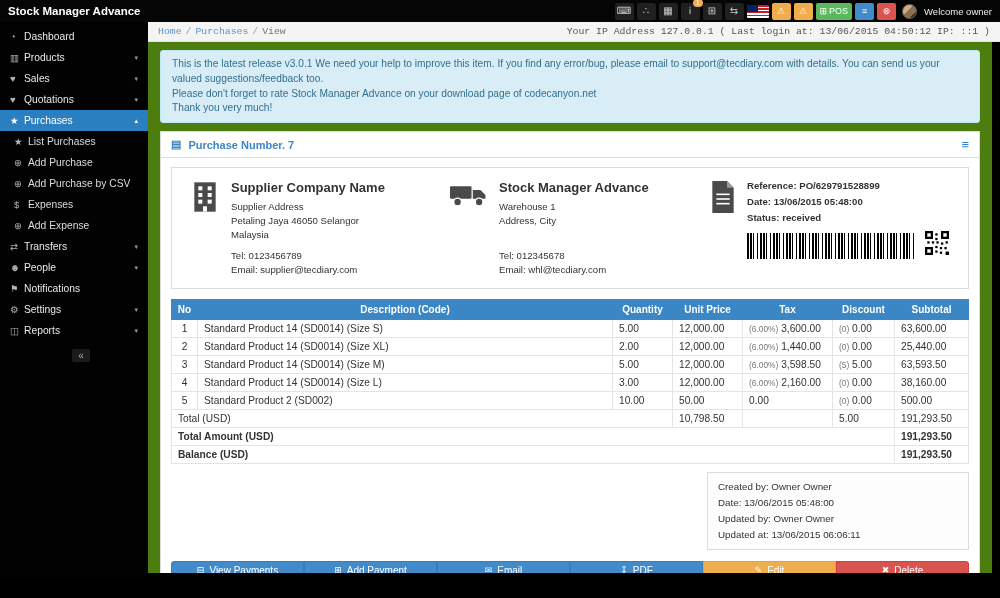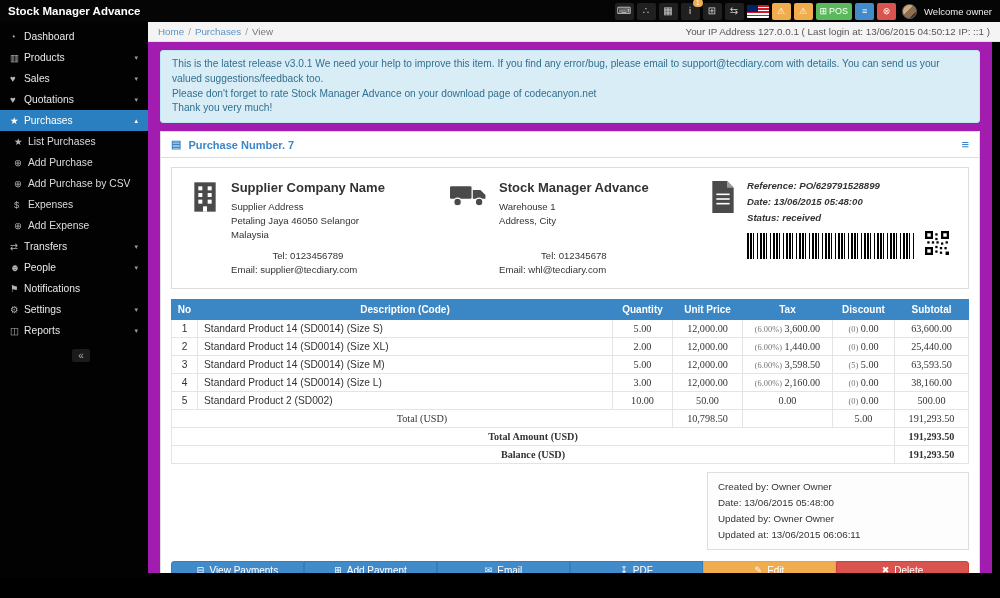--- a/index.html
+++ b/index.html
@@ -35,59 +35,59 @@
   .side-item .lbl { flex:1; white-space:nowrap; overflow:hidden; }
   .side-item .chev { font-size:7px; color:#999; }
   .side-item.active { background:#2a7fc1; color:#fff; }
   .side-item.active .icn,.side-item.active .chev { color:#fff; }
   .side-item.sub { padding-left:14px; color:#ddd; }
   .collapse-btn { margin:8px 0 0 72px; color:#aaa; font-size:10px; width:18px; height:13px; background:#1b1b1b;
                   border-radius:2px; display:flex; align-items:center; justify-content:center; cursor:pointer; }
 
   .main { flex:1; display:flex; flex-direction:column; min-width:0; background:#000; }
   .breadcrumb-bar { height:20px; background:#f4f4f4; border-bottom:1px solid #e2e2e2; display:flex;
-                    align-items:center; padding:0 10px; font-size:9.8px; flex-shrink:0; }
+                    align-items:center; padding:0 10px; font-size:9.8px; flex-shrink:0;font-family:Liberation Mono, monospace; }
   .crumb-link { color:#5b93c4; cursor:pointer; }
   .crumb-sep { color:#999; margin:0 4px; }
   .crumb-current { color:#777; }
   .ip-info { margin-left:auto; color:#555; white-space:nowrap; }
 
-  .content { flex:1; background:#a21caf; margin:0 8px 5px 0; padding:8px 12px 4px; display:flex;
+  .content { flex:1; background:#4d7c0f; margin:0 8px 5px 0; padding:8px 12px 4px; display:flex;
              flex-direction:column; overflow:hidden; }
 
   
   .alert-info { background:#d9edf7; border:1px solid #bce8f1; color:#31708f; border-radius:3px;
                 padding:6px 11px; font-size:10.2px; line-height:1.45; margin-bottom:8px; }
 
   
   .panel { border:1px solid #ddd; background:#fff; }
   .panel-header { display:flex; align-items:center; gap:7px; padding:6px 10px; border-bottom:1px solid #ddd;
                   color:#3c86c8; font-size:11px; font-weight:bold; }
   .ph-icon { font-size:11px; }
   .panel-menu { margin-left:auto; color:#3c86c8; font-size:13px; cursor:pointer; line-height:1; }
   .panel-body { padding:9px 10px 10px; }
 
   
   .info-box { border:1px solid #ddd; display:flex; padding:11px 8px; margin-bottom:10px; }
   .info-col { flex:1; display:flex; gap:11px; padding:0 10px; font-size:9.6px; color:#333; line-height:1.45; }
   .info-icon { flex-shrink:0; padding-top:2px; }
   .info-name { font-weight:bold; font-size:13px; margin-bottom:2px; }
-  .contact { margin-top:7px;text-align:center; }
+  .contact { margin-top:7px; }
   .contact-tall { margin-top:21px; }
-  .meta-line { font-weight:bold; margin-bottom:2px;font-style:italic; }
+  .meta-line { font-weight:bold; margin-bottom:2px; }
   .code-row { display:flex; align-items:flex-end; gap:10px; margin-top:6px; }
   .barcode { width:168px; height:26px;
              background:repeating-linear-gradient(90deg,#000 0 2px,#fff 2px 3px,#000 3px 5px,#fff 5px 6px,#000 6px 7px,#fff 7px 10px,#000 10px 11px,#fff 11px 13px); }
 
   
   .items-table { width:100%; border-collapse:collapse; table-layout:fixed; font-size:10.2px; color:#333; }
   .items-table th { background:#3b86c4; color:#fff; font-weight:bold; font-size:10px; padding:4px 5px;
                     border:1px solid #3b86c4; text-align:center; overflow:hidden; white-space:nowrap; }
   .items-table td { border:1px solid #e4e4e4; padding:3px 6px; overflow:hidden; white-space:nowrap; }
-  .r { text-align:center;font-family:Liberation Serif, serif; } .ctr { text-align:center; } .b { font-weight:bold; }
+  .r { text-align:left; } .ctr { text-align:center; } .b { font-weight:bold; }
   .note { font-size:8.4px; color:#777; }
 
   
   .audit-box { width:262px; margin-left:auto; margin-top:8px; border:1px solid #ddd; background:#fdfdfd;
                padding:6px 10px; font-size:9.8px; color:#333; line-height:1.65; }
 
   
   .actions { display:flex; margin-top:11px; }
   .act { flex:1; height:18px; display:flex; align-items:center; justify-content:center; gap:5px; color:#fff;
          font-size:10px; cursor:pointer; border:1px solid rgba(0,0,0,.18); }

